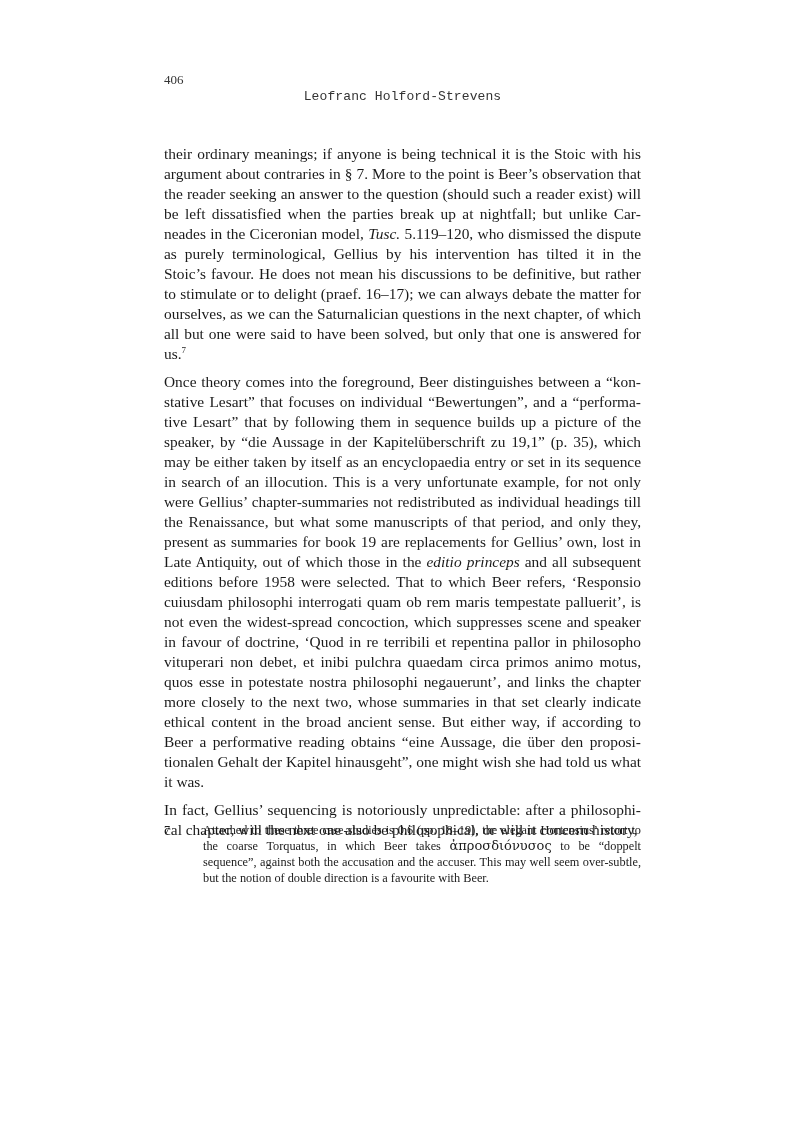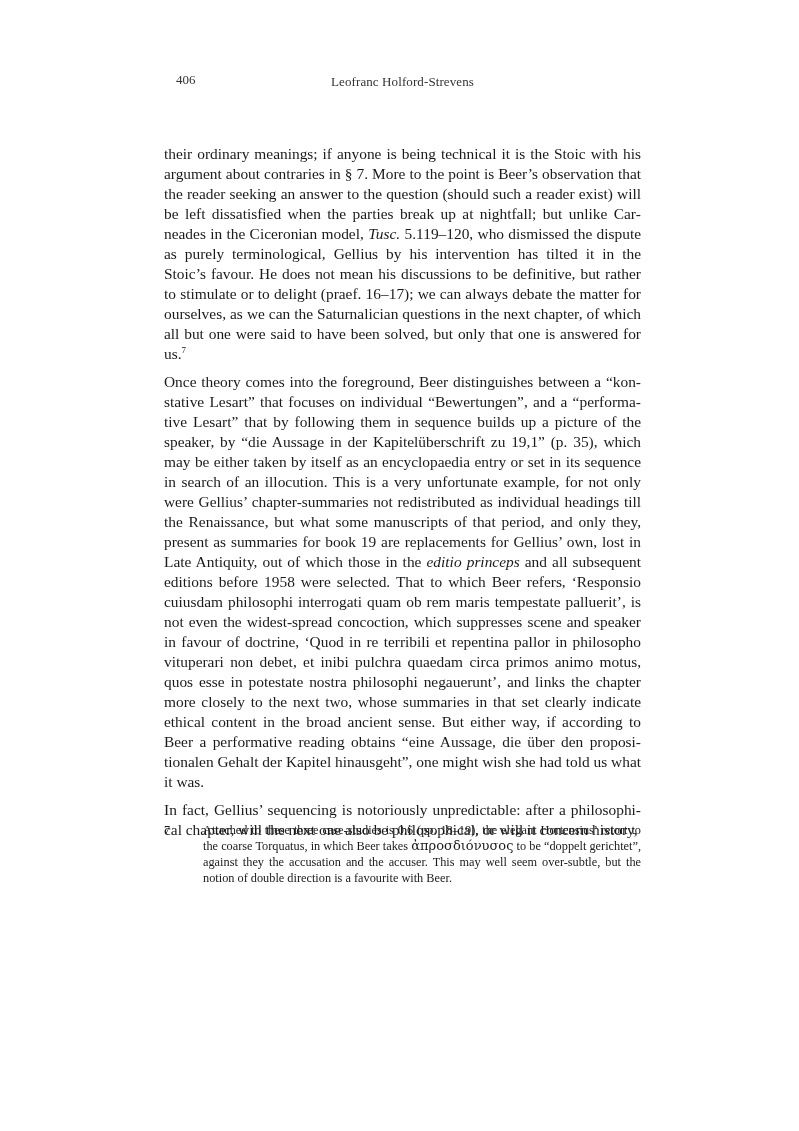--- a/index.html
+++ b/index.html
@@ -19,30 +19,31 @@
       position: absolute;
       top: 72px;
       left: 164px;
       width: 477px;
       height: 20px;
       font-size: 13px;
       color: #333;
     }
     .page-number {
       position: absolute;
-      left: 12px;
+      left: 0;
       top: 0;
     }
     .running-head {
       position: absolute;
       left: 0;
       right: 0;
-      top: 2px;
+      top: 17px;
       text-align: center;
       letter-spacing: 0.1px;
+      font-family: Liberation Mono, monospace;
     }
     .body-text {
       position: absolute;
       top: 144px;
       left: 164px;
       width: 477px;
       font-size: 15.4px;
       line-height: 20px;
     }
     .body-text p {
@@ -95,15 +96,15 @@
     <span>Once theory comes into the foreground, Beer distinguishes between a “kon­stative Lesart” that focuses on individual “Bewertungen”, and a “performa­tive Lesart” that by following them in sequence builds up a picture of the speaker, by “die Aussage in der Kapitelüberschrift zu 19,1” (p. 35), which may be either taken by itself as an encyclopaedia entry or set in its sequence in search of an illocution. This is a very unfortunate example, for not only were Gellius’ chapter-summaries not redistributed as individual headings till the Renaissance, but what some manuscripts of that period, and only they, present as summaries for book 19 are replacements for Gellius’ own, lost in Late Antiquity, out of which those in the </span><i>editio princeps</i><span> and all subsequent editions before 1958 were selected. That to which Beer refers, ‘Responsio cuiusdam philosophi interrogati quam ob rem maris tempestate palluerit’, is not even the widest-spread concoction, which suppresses scene and speaker in favour of doctrine, ‘Quod in re terribili et repentina pallor in philosopho vituperari non debet, et inibi pulchra quaedam circa primos animo motus, quos esse in potestate nostra philosophi negauerunt’, and links the chapter more closely to the next two, whose summaries in that set clearly indicate ethical content in the broad ancient sense. But either way, if according to Beer a performative reading obtains “eine Aussage, die über den proposi­tionalen Gehalt der Kapitel hinausgeht”, one might wish she had told us what it was.</span>
   </p>
   <p>
     <span>In fact, Gellius’ sequencing is notoriously unpredictable: after a philosophi­cal chapter, will the next one also be philosophical, or will it concern history,</span>
   </p>
 </div>
 
 <div class="footnotes">
   <div class="footnote">
     <span class="fn-num">7</span>
-    <span class="fn-text"><span>Attached to these three case-studies is 0.6 (pp. 18–19), the elegant Hortensius’ retort to the coarse Torquatus, in which Beer takes </span><span class="greek">ἀπροσδιόνυσος</span><span> to be “doppelt gerichtet”, against they the accusation and the accuser. This may well seem over-subtle, but the notion of double direction is a favourite with Beer.</span></span>
+    <span class="fn-text"><span>Attached to these three case-studies is 0.6 (pp. 18–19), the elegant Hortensius’ retort to the coarse Torquatus, in which Beer takes </span><span class="greek">ἀπροσδιόνυσος</span><span> to be “doppelt sequence”, against both the accusation and the accuser. This may well seem over-subtle, but the notion of double direction is a favourite with Beer.</span></span>
   </div>
 </div>
 
 </body></html>

